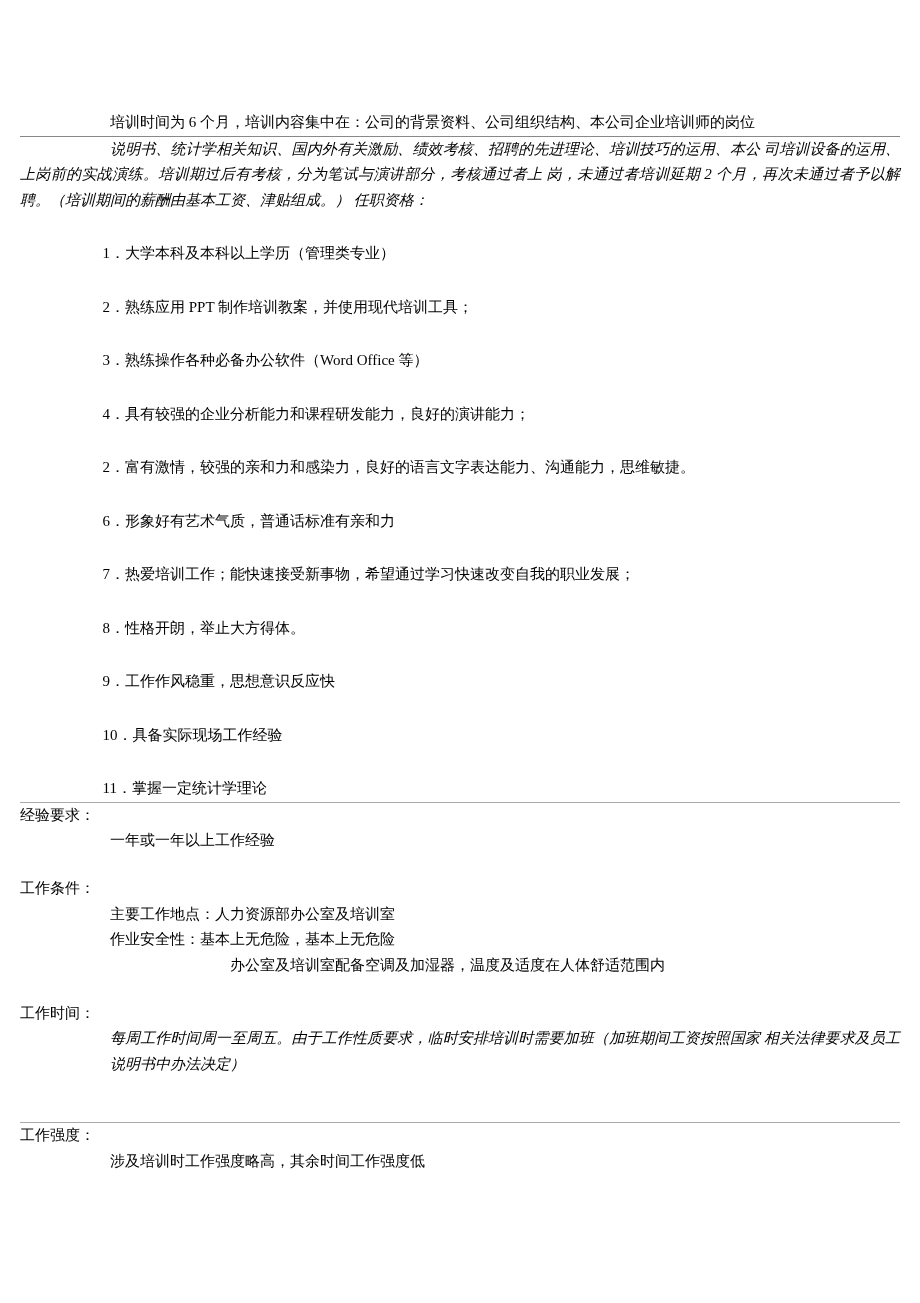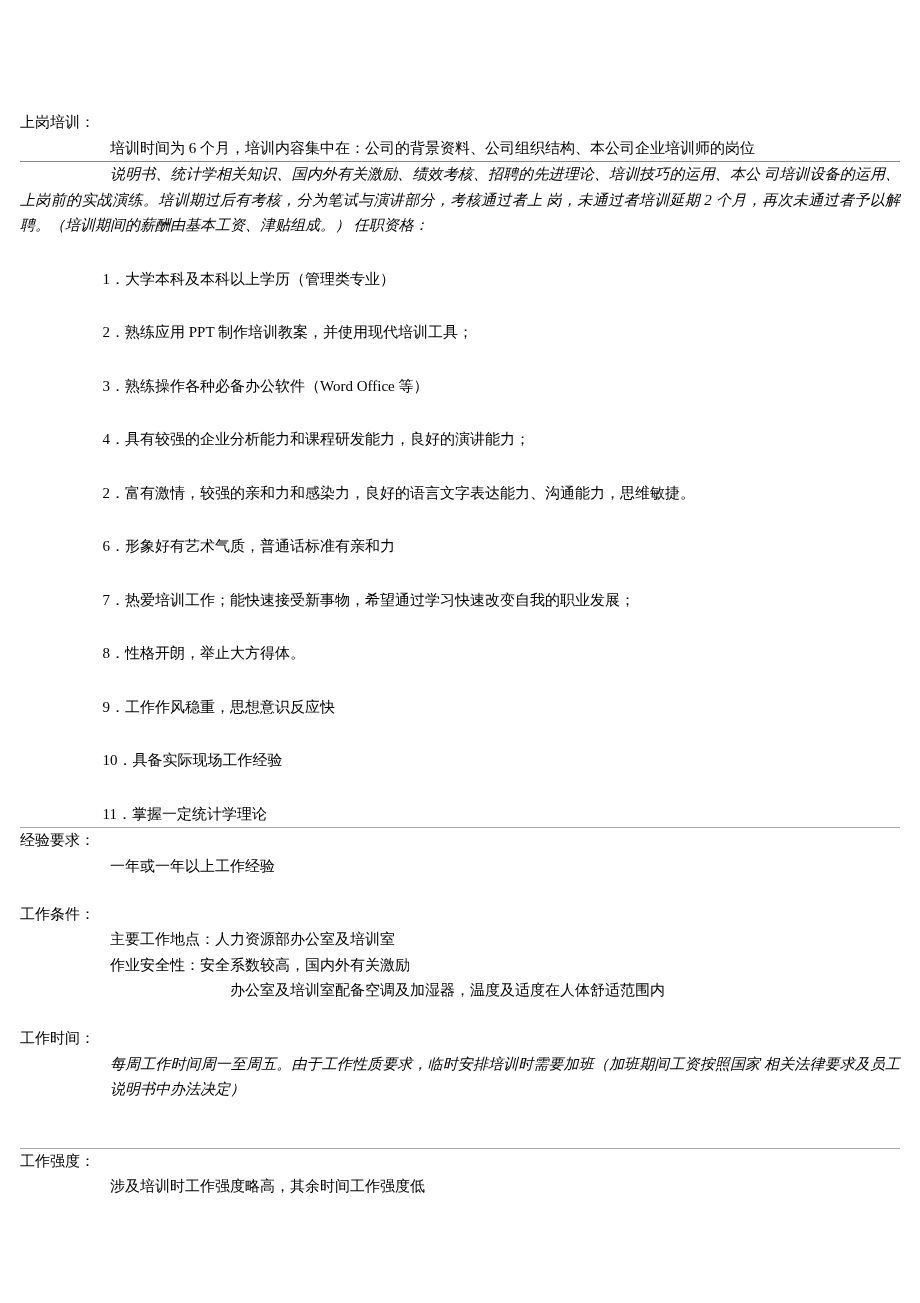--- a/index.html
+++ b/index.html
@@ -46,21 +46,20 @@
       padding-left: 7.5em;
     }
     .indent-3 {
       padding-left: 14em;
     }
   </style>
 </head>
 <body>
 
 <div>
-  <div class="section-title">上岗培训：</div>
   <div class="indent-1">培训时间为 6 个月，培训内容集中在：公司的背景资料、公司组织结构、本公司企业培训师的岗位</div>
   <div class="hr-line"></div>
   <div class="para-group">
     <span style="display:inline-block;width:6em;"></span><span>说明书、统计学相关知识、国内外有关激励、绩效考核、招聘的先进理论、培训技巧的运用、本公 司培训设备的运用、上岗前的实战演练。培训期过后有考核，分为笔试与演讲部分，考核通过者上 岗，未通过者培训延期 2 个月，再次未通过者予以解聘。（培训期间的薪酬由基本工资、津贴组成。） 任职资格：</span>
   </div>
   <div class="indent-list">
     <div class="indent-list-item">1．大学本科及本科以上学历（管理类专业）</div>
     <div class="indent-list-item">2．熟练应用 PPT 制作培训教案，并使用现代培训工具；</div>
     <div class="indent-list-item">3．熟练操作各种必备办公软件（Word Office 等）</div>
     <div class="indent-list-item">4．具有较强的企业分析能力和课程研发能力，良好的演讲能力；</div>
@@ -79,21 +78,21 @@
 <div>
   <div class="section-title">经验要求：</div>
   <div class="indent-1">一年或一年以上工作经验</div>
 </div>
 
 <div class="spacer"></div>
 
 <div>
   <div class="section-title">工作条件：</div>
   <div class="indent-1">主要工作地点：人力资源部办公室及培训室</div>
-  <div class="indent-1">作业安全性：安全系数较高，国内外有关激励</div>
+  <div class="indent-1">作业安全性：基本上无危险，基本上无危险</div>
   <div class="indent-3">办公室及培训室配备空调及加湿器，温度及适度在人体舒适范围内</div>
 </div>
 
 <div class="spacer"></div>
 
 <div>
   <div class="section-title">工作时间：</div>
   <div class="indent-1 para-group">每周工作时间周一至周五。由于工作性质要求，临时安排培训时需要加班（加班期间工资按照国家 相关法律要求及员工说明书中办法决定）</div>
 </div>
 

